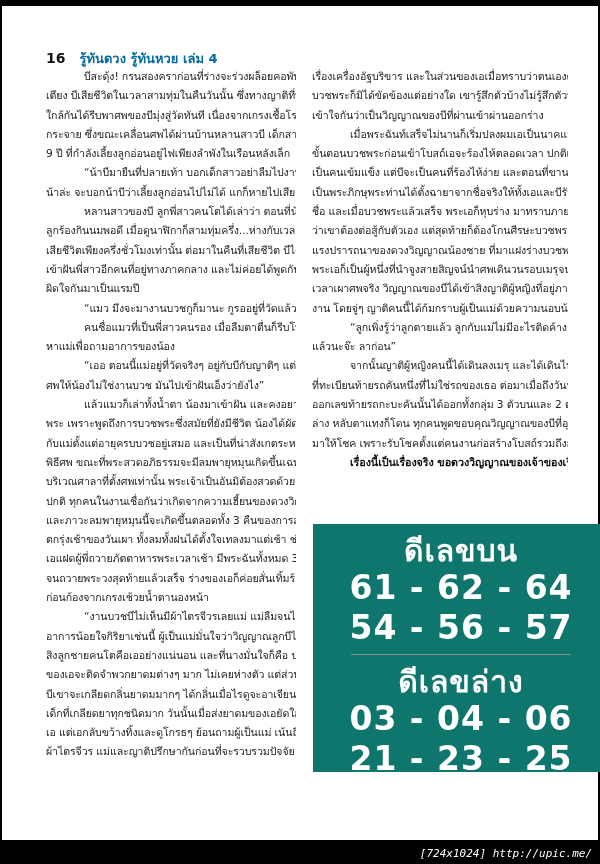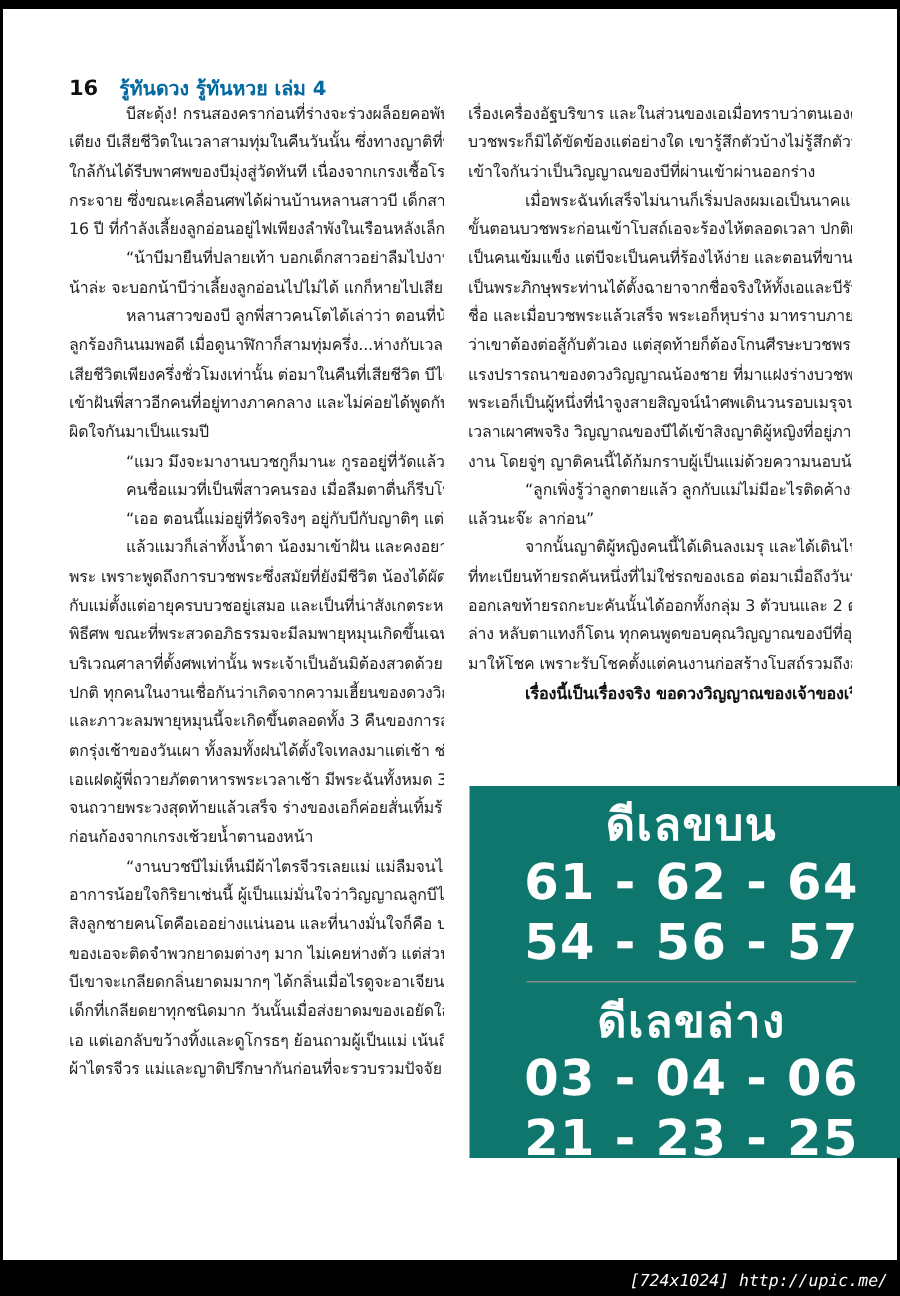--- a/index.html
+++ b/index.html
@@ -46,31 +46,33 @@
   <div class="header">
     <span class="page-number">16</span>
     <span class="book-title">รู้ทันดวง รู้ทันหวย เล่ม 4</span>
   </div>
 
   <div class="col col-left" id="left-col">
       <span class="line indent">บีสะดุ้ง! กรนสองคราก่อนที่ร่างจะร่วงผล็อยคอพับคา</span>
       <span class="line">เตียง บีเสียชีวิตในเวลาสามทุ่มในคืนวันนั้น ซึ่งทางญาติที่บ้านอยู่</span>
       <span class="line">ใกล้กันได้รีบพาศพของบีมุ่งสู่วัดทันที เนื่องจากเกรงเชื้อโรคแพร่</span>
       <span class="line">กระจาย ซึ่งขณะเคลื่อนศพได้ผ่านบ้านหลานสาวบี เด็กสาวอายุ</span>
-      <span class="line">16 ปี ที่กำลังเลี้ยงลูกอ่อนอยู่ไฟเพียงลำพังในเรือนหลังเล็ก</span>
+      <span class="line">9 ปี ที่กำลังเลี้ยงลูกอ่อนอยู่ไฟเพียงลำพังในเรือนหลังเล็ก</span>
       <span class="line indent">“น้าบีมายืนที่ปลายเท้า บอกเด็กสาวอย่าลืมไปงานบวช</span>
       <span class="line">น้าล่ะ จะบอกน้าบีว่าเลี้ยงลูกอ่อนไปไม่ได้ แกก็หายไปเสียแล้ว”</span>
       <span class="line indent">หลานสาวของบี ลูกพี่สาวคนโตได้เล่าว่า ตอนที่น้าบีมา</span>
       <span class="line">ลูกร้องกินนมพอดี เมื่อดูนาฬิกาก็สามทุ่มครึ่ง...ห่างกับเวลาที่บี</span>
       <span class="line">เสียชีวิตเพียงครึ่งชั่วโมงเท่านั้น ต่อมาในคืนที่เสียชีวิต บีได้ไป</span>
       <span class="line">เข้าฝันพี่สาวอีกคนที่อยู่ทางภาคกลาง และไม่ค่อยได้พูดกันนัก...</span>
       <span class="line">ผิดใจกันมาเป็นแรมปี</span>
       <span class="line indent">“แมว มึงจะมางานบวชกูก็มานะ กูรออยู่ที่วัดแล้วตอนนี้”</span>
       <span class="line indent">คนชื่อแมวที่เป็นพี่สาวคนรอง เมื่อลืมตาตื่นก็รีบโทรศัพท์</span>
+      <span class="line">หาแม่เพื่อถามอาการของน้อง</span>
       <span class="line indent">“เออ ตอนนี้แม่อยู่ที่วัดจริงๆ อยู่กับบีกับญาติๆ แต่จัดงาน</span>
+      <span class="line">ศพให้น้องไม่ใช่งานบวช มันไปเข้าฝันเอ็งว่ายังไง”</span>
       <span class="line indent">แล้วแมวก็เล่าทั้งน้ำตา น้องมาเข้าฝัน และคงอยากบวช</span>
       <span class="line">พระ เพราะพูดถึงการบวชพระซึ่งสมัยที่ยังมีชีวิต น้องได้ผัดผ่อน</span>
       <span class="line">กับแม่ตั้งแต่อายุครบบวชอยู่เสมอ และเป็นที่น่าสังเกตระหว่าง</span>
       <span class="line">พิธีศพ ขณะที่พระสวดอภิธรรมจะมีลมพายุหมุนเกิดขึ้นเฉพาะที่</span>
       <span class="line">บริเวณศาลาที่ตั้งศพเท่านั้น พระเจ้าเป็นอันมิต้องสวดด้วยอาการ</span>
       <span class="line">ปกติ ทุกคนในงานเชื่อกันว่าเกิดจากความเฮี้ยนของดวงวิญญาณ</span>
       <span class="line">และภาวะลมพายุหมุนนี้จะเกิดขึ้นตลอดทั้ง 3 คืนของการสวด</span>
       <span class="line">ตกรุ่งเช้าของวันเผา ทั้งลมทั้งฝนได้ตั้งใจเทลงมาแต่เช้า ช่วงที่</span>
       <span class="line">เอแฝดผู้พี่ถวายภัตตาหารพระเวลาเช้า มีพระฉันทั้งหมด 3 วง</span>
       <span class="line">จนถวายพระวงสุดท้ายแล้วเสร็จ ร่างของเอก็ค่อยสั่นเทิ้มร้องไห้</span>

